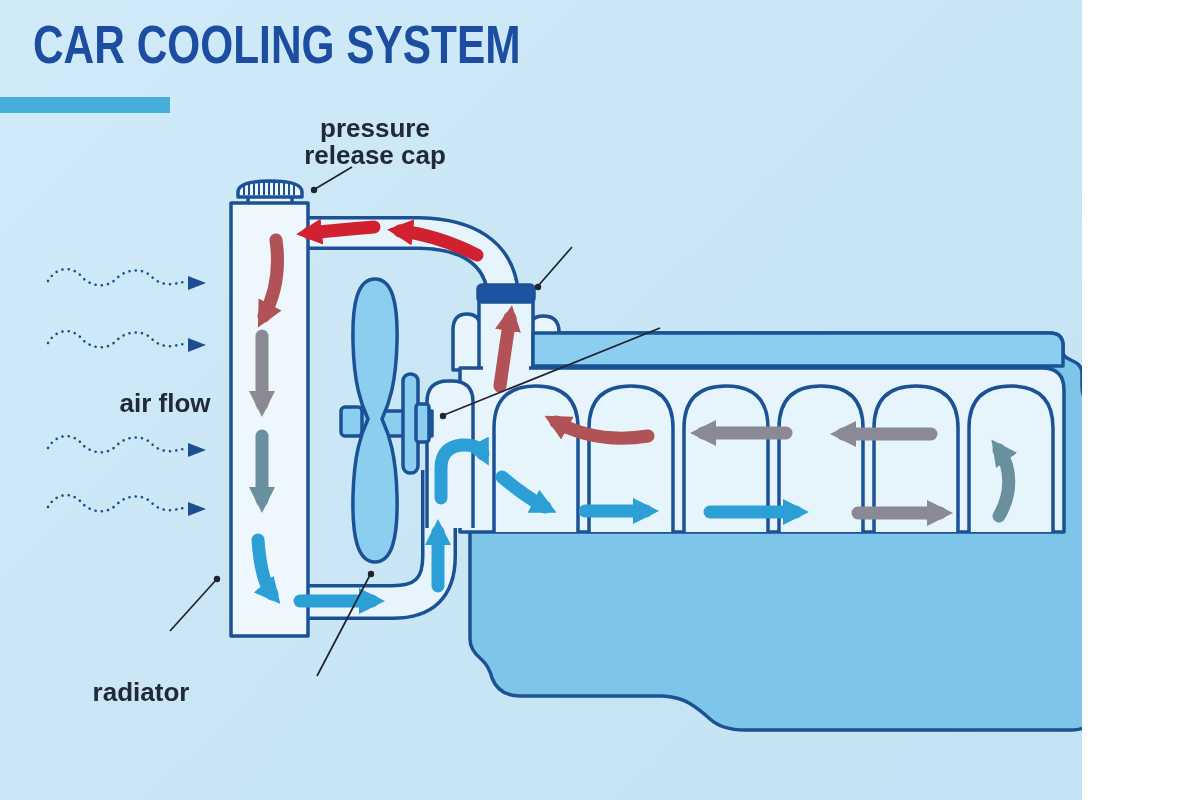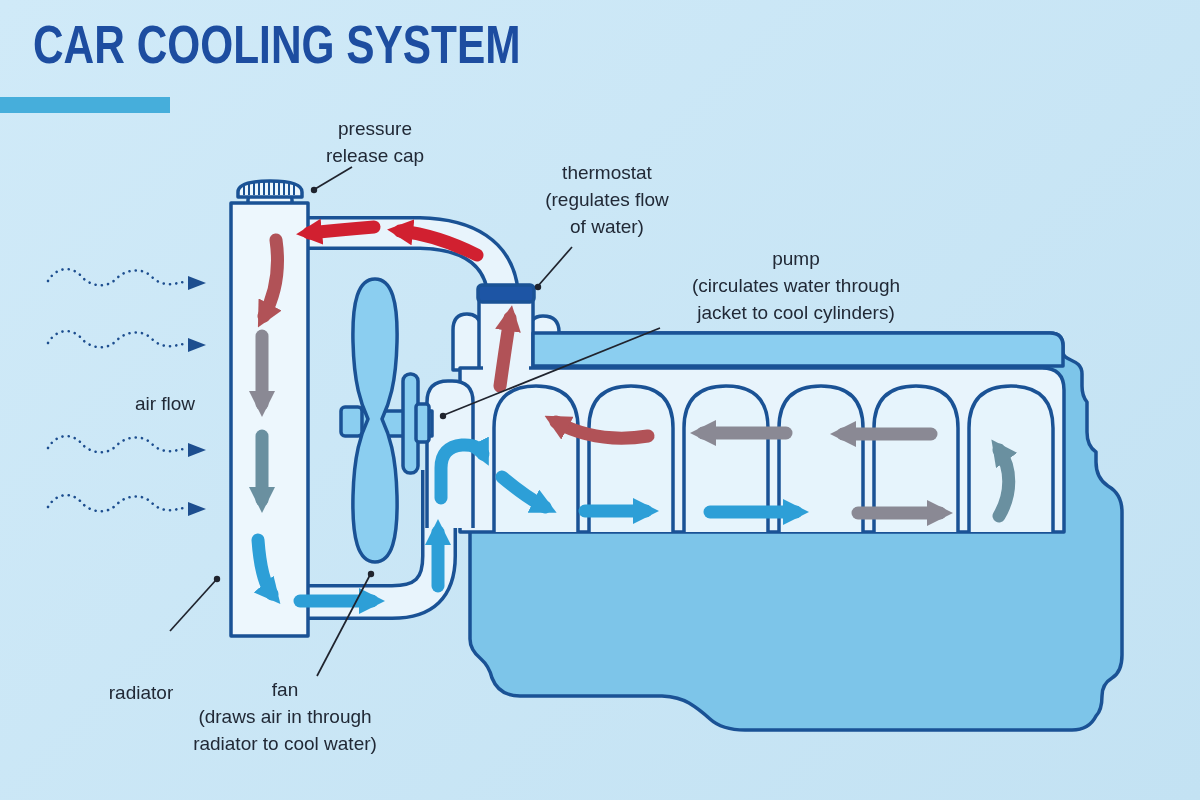--- a/index.html
+++ b/index.html
@@ -1,34 +1,34 @@
 <!DOCTYPE html>
 <html style="--bg1: #d0eaf8; --bg2: #c3e2f3; --title: #1d4da0; --bar: #46aedb; --outline: #1a5295; --light: #e8f4fc; --light2: #e6f4fc; --radiator-fill: #edf7fd; --medium: #8bcef0; --block: #7dc5e9; --band-dark: #1d55a5; --red: #d12030; --maroon: #b15257; --gray: #8a8994; --slate: #6a90a0; --blue: #2d9fd7; --navy: #1d4e8f; --leader: #20242e; --text: #212936;"><head>
 <meta charset="utf-8">
 <style>
   html,body{margin:0;padding:0;}
   .stage{
-    position:relative;width:1200px;height:800px;overflow:hidden;
+    position:relative;width:1082px;height:800px;overflow:hidden;
     background:linear-gradient(135deg,var(--bg1) 0%,var(--bg2) 100%);
     font-family:"Liberation Sans",sans-serif;
   }
   .stage svg{position:absolute;left:0;top:0;}
   .page-title{
     position:absolute;left:33px;top:14px;
     font-size:53px;font-weight:bold;letter-spacing:0px;
     color:var(--title);white-space:nowrap;
     transform:scaleX(0.80);transform-origin:0 0;
   }
   .title-bar{
     position:absolute;left:0;top:97px;width:170px;height:16px;
     background:var(--bar);
   }
   .label{
-    position:absolute;color:var(--text);font-size:19px;line-height:27px;
-    white-space:pre-line;text-align:center;transform:translateX(-50%);
+    position:absolute;color:var(--text);font-size:26px;line-height:27px;
+    white-space:pre-line;text-align:center;transform:translateX(-50%);font-weight:bold;
   }
   
   .outl{stroke:var(--outline);stroke-width:3.5px;stroke-linejoin:round;}
   .f-light{fill:var(--light);}
   .f-light2{fill:var(--light2);}
   .f-rad{fill:var(--radiator-fill);}
   .f-med{fill:var(--medium);}
   .f-block{fill:var(--block);}
   .f-band{fill:var(--band-dark);}
   .pipe-dark{fill:none;stroke:var(--outline);}
@@ -191,24 +191,15 @@
       <path class="leader" d="M317,676 L370,575"></path>
         <circle class="ldot" cx="371" cy="574" r="3.2"></circle>
     </g>
   </svg>
 
   <div class="page-title">CAR COOLING SYSTEM</div>
   <div class="title-bar"></div>
 
   <div class="label" style="left:375px;top:115px;">pressure
 release cap</div>
-  <div class="label" style="left:607px;top:159px;">thermostat
-(regulates flow
-of water)</div>
-  <div class="label" style="left:796px;top:245px;">pump
-(circulates water through
-jacket to cool cylinders)</div>
   <div class="label" style="left:129px;top:390px;margin-left:36px;">air flow</div>
   <div class="label" style="left:141px;top:634px;margin-top:45px;">radiator</div>
-  <div class="label" style="left:285px;top:676px;">fan
-(draws air in through
-radiator to cool water)</div>
 </div>
 
 </body></html>

